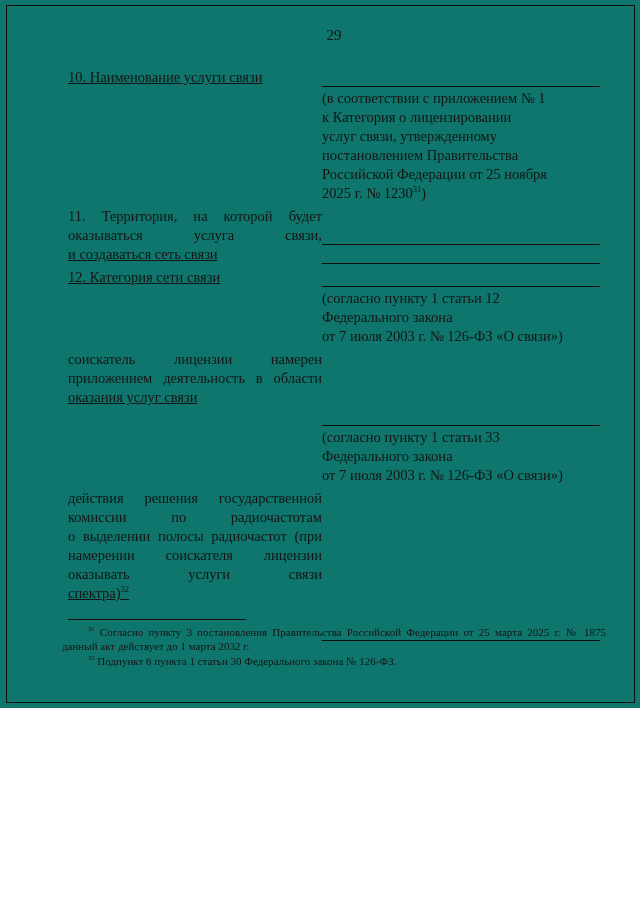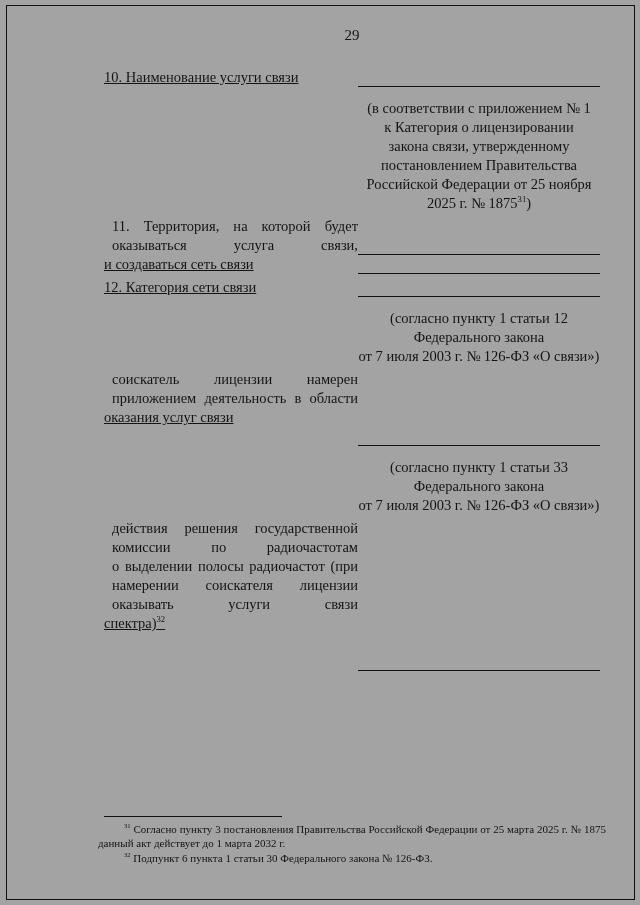--- a/index.html
+++ b/index.html
@@ -7,54 +7,53 @@
   html, body { width: 640px; background: #ffffff; }
   body {
     font-family: "Liberation Serif", "DejaVu Serif", serif;
     color: var(--ink);
     font-size: 14.5px;
     line-height: var(--lh);
   }
   .page {
     position: relative;
     width: 640px;
-    height: 905px;
-    background: #a3a3a3;
+    height: 708px;
+    background: #0f766e;
     overflow: hidden;
-    padding-left: 36px;
   }
   .frame {
     position: absolute;
     top: 5px; left: 6px; right: 5px; bottom: 5px;
     border: 1px solid #0f0f0f;
     pointer-events: none;
   }
   .content {
     position: relative;
     padding: 26px 40px 0 68px;
     height: 100%;
   }
   .page-number {
     text-align: center;
     margin-bottom: 23px;
     font-size: 15px;
   }
   .row { display: flex; margin-bottom: 4px; }
   .label { width: 254px; flex: 0 0 254px; }
   .right { flex: 1 1 auto; min-width: 0; }
-  .lbl-line { text-align: justify; text-align-last: justify; margin-left: 8px; }
+  .lbl-line { text-align: justify; text-align-last: justify; }
   .lbl-last { text-align: left; text-align-last: left; text-decoration: underline; }
   .blank {
     height: var(--lh);
     border-bottom: 1px solid #0f0f0f;
   }
   .sp1 { height: calc(var(--lh) * 1); }
   .sp3 { height: calc(var(--lh) * 3); }
   .sp7 { height: calc(var(--lh) * 7); }
-  .note { margin-top: 12px; text-align: center; }
+  .note { margin-top: 2px; text-align: left; }
   .note-line { line-height: var(--lh); }
   sup {
     font-size: 0.6em;
     line-height: 0;
     vertical-align: super;
   }
   .footnotes {
     position: absolute;
     left: 62px;
     right: 34px;
@@ -85,24 +84,24 @@
 
     <div class="row">
       <div class="label">
         <div class="lbl-last">10. Наименование услуги связи</div>
       </div>
       <div class="right">
         <div class="blank"></div>
         <div class="note">
           <div class="note-line">(в соответствии с приложением № 1</div>
           <div class="note-line">к Категория о лицензировании</div>
-          <div class="note-line">закона связи, утвержденному</div>
+          <div class="note-line">услуг связи, утвержденному</div>
           <div class="note-line">постановлением Правительства</div>
           <div class="note-line">Российской Федерации от 25 ноября</div>
-          <div class="note-line"><span>2025 г. № 1875</span><sup>31</sup><span>)</span></div>
+          <div class="note-line"><span>2025 г. № 1230</span><sup>31</sup><span>)</span></div>
         </div>
       </div>
     </div>
 
     <div class="row">
       <div class="label">
         <div class="lbl-line">11. Территория, на которой будет</div>
         <div class="lbl-line">оказываться услуга связи,</div>
         <div class="lbl-last">и создаваться сеть связи</div>
       </div>

